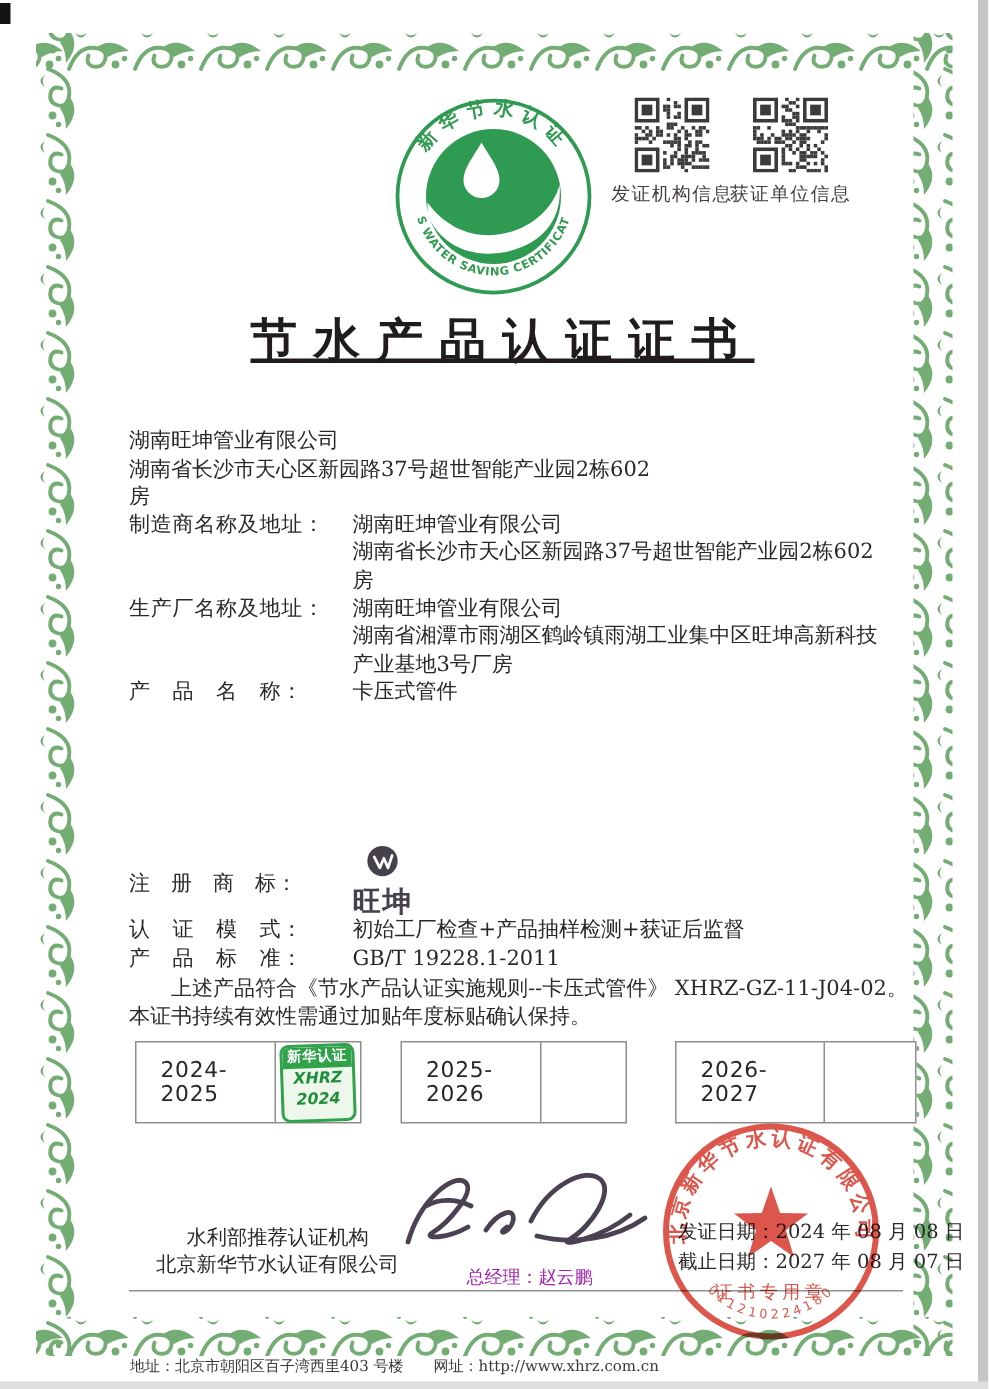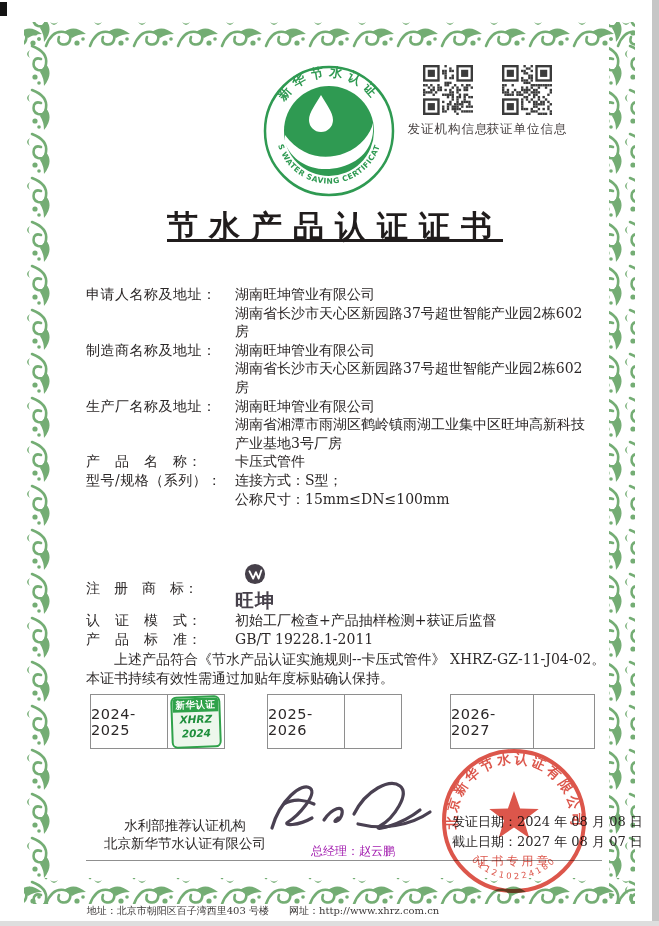--- a/index.html
+++ b/index.html
@@ -19,21 +19,21 @@
   .fvals{flex:1;color:#2b2727;}
   
   .tmrow{position:absolute;left:86px;top:563px;display:flex;align-items:center;font-size:14px;}
   .tmlabel{width:149px;flex:none;}
   .tmmark{display:flex;align-items:center;gap:3px;font-family:"DejaVu Sans","Liberation Sans",sans-serif;
           font-weight:bold;font-size:19px;color:#46404a;letter-spacing:1px;flex-direction:column;}
   
   .certs{position:absolute;left:86px;top:611px;width:526px;font-size:14px;line-height:19px;}
   .note{margin-top:1px;text-indent:2em;}
   
-  .ybox{position:absolute;top:694px;height:53px;border:1px solid #8e8e8e;display:flex;background:#fff;}
+  .ybox{position:absolute;top:694px;height:53px;border:1px solid #8e8e8e;display:flex;background:#fff;padding-left:16px;}
   .ybox-year{flex:1;display:flex;align-items:center;justify-content:center;
              font-family:"DejaVu Sans","Liberation Sans",sans-serif;font-size:14.5px;letter-spacing:.5px;color:#2b2727;}
   .ybox-slot{width:42%;border-left:1px solid #8e8e8e;display:flex;align-items:center;justify-content:center;}
   .sticker{width:46px;height:48px;border:2px solid #2fa24a;border-radius:6px;background:#edf7ec;
            transform:rotate(-2deg);overflow:hidden;}
   .sticker-head{background:#2fa24a;color:#fff;font-size:9.5px;font-weight:bold;text-align:center;line-height:14px;letter-spacing:.5px;}
   .sticker-brand{font-style:italic;font-weight:bold;color:#1f8f3c;text-align:center;font-size:10.5px;line-height:15px;
                  font-family:"DejaVu Sans","Liberation Sans",sans-serif;}
   .sticker-year{font-style:italic;font-weight:bold;color:#1f8f3c;text-align:center;font-size:10.5px;line-height:13px;
                 font-family:"DejaVu Sans","Liberation Sans",sans-serif;}
@@ -356,21 +356,20 @@
       <rect x="2.4" y="36" width="12" height="12" fill="#ffffff"></rect>
       <rect x="4.8" y="38.4" width="7.199999999999999" height="7.199999999999999" fill="#3b3b3b"></rect>
     </svg>
   <div class="qr-label" style="left:398px">发证机构信息</div>
   <div class="qr-label" style="left:477px">获证单位信息</div>
 
   <div class="title">节水产品认证证书</div>
 
   <div class="fields">
     <div class="frow">
-      <div class="flabel">申请人名称及地址：</div>
       <div class="fvals">
         <div>湖南旺坤管业有限公司</div>
         <div>湖南省长沙市天心区新园路37号超世智能产业园2栋602</div>
         <div>房</div>
       </div>
     </div>
     <div class="frow">
       <div class="flabel">制造商名称及地址：</div>
       <div class="fvals">
         <div>湖南旺坤管业有限公司</div>
@@ -383,27 +382,20 @@
       <div class="fvals">
         <div>湖南旺坤管业有限公司</div>
         <div>湖南省湘潭市雨湖区鹤岭镇雨湖工业集中区旺坤高新科技</div>
         <div>产业基地3号厂房</div>
       </div>
     </div>
     <div class="frow">
       <div class="flabel">产　品　名　称：</div>
       <div class="fvals">
         <div>卡压式管件</div>
-      </div>
-    </div>
-    <div class="frow">
-      <div class="flabel">型号/规格（系列）：</div>
-      <div class="fvals">
-        <div>连接方式：S型；</div>
-        <div>公称尺寸：15mm≤DN≤100mm</div>
       </div>
     </div>
   </div>
 
   <div class="tmrow">
     <div class="tmlabel">注　册　商　标：</div>
     <div class="tmmark">
       <svg width="22" height="22" viewBox="-12 -12 24 24">
         <circle r="11" fill="#46404a"></circle>
         <path d="M-6,-3 L-2,5 L1,-2 L4,5 L7,-4" stroke="#fff" stroke-width="2" fill="none" stroke-linecap="round" stroke-linejoin="round"></path>

